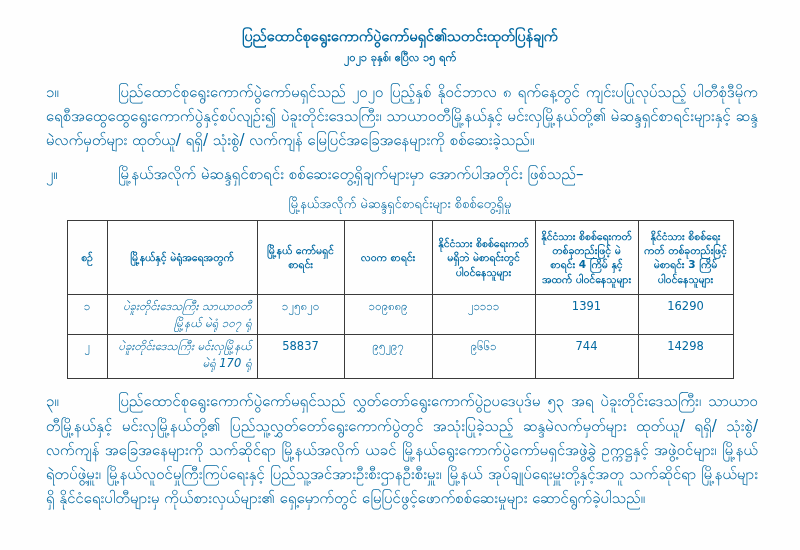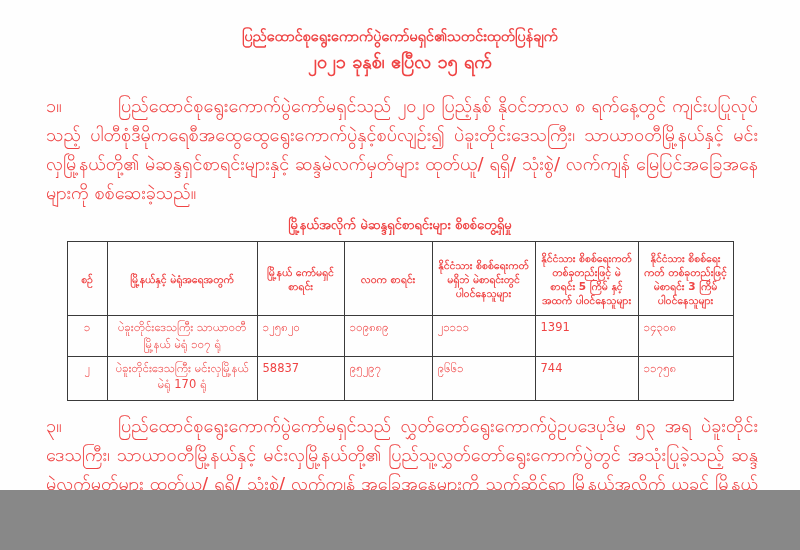--- a/index.html
+++ b/index.html
@@ -1,51 +1,51 @@
 <!DOCTYPE html>
 <html><head>
 <meta charset="utf-8">
 <style>
   html, body { margin: 0; padding: 0; background: #888; }
   .page {
-    width: 800px; height: 490px;
+    width: 800px; height: 550px;
     margin: 0 auto;
     background: #fefefe;
-    color: #ef4444;
+    color: #0369a1;
     font-family: "DejaVu Sans", "Liberation Sans", sans-serif;
     overflow: hidden;
     box-sizing: border-box;
     padding-top: 26px;
   }
   .doc-title {
     text-align: center;
     font-weight: bold;
     font-size: 14.5px;
     margin: 0 60px 2px 60px;
     line-height: 1.5;
   }
   .doc-date {
     text-align: center;
     font-weight: bold;
-    font-size: 18px;
+    font-size: 11px;
     margin: 0 0 14px 0;
   }
   .para {
     text-align: justify;
-    font-size: 18px;
+    font-size: 15px;
     line-height: 1.62;
     margin: 0 42px 9px 46px;
   }
   .pnum {
     display: inline-block;
     min-width: 72px;
   }
   .tbl-caption {
     text-align: center;
-    font-weight: bold;
+    font-weight: normal;
     font-size: 13px;
     margin: 4px 0 6px 0;
   }
   table.data {
     border-collapse: collapse;
     margin: 0 auto 10px auto;
     table-layout: fixed;
     width: 666px;
   }
   table.data th, table.data td {
@@ -60,83 +60,84 @@
     vertical-align: middle;
     line-height: 1.35;
     height: 74px;
   }
   table.data td {
     font-size: 11.5px;
     vertical-align: top;
     line-height: 1.45;
   }
   td.c-no   { text-align: center; }
-  td.c-town { text-align: center; }
-  td.c-num  { text-align: left; }
+  td.c-town { text-align: right; font-style: italic; }
+  td.c-num  { text-align: center; }
   .col-no   { width: 40px; }
   .col-town { width: 150px; }
   .col-comm { width: 87px; }
   .col-imm  { width: 88px; }
   .col-n1   { width: 103px; }
   .col-n2   { width: 103px; }
   .col-n3   { width: 95px; }
   tr.datarow-1 td { height: 40px; }
   tr.datarow-2 td { height: 44px; }
 </style>
 </head>
 <body>
 
 <div class="page">
 
   <div class="doc-title">ပြည်ထောင်စုရွေးကောက်ပွဲကော်မရှင်၏သတင်းထုတ်ပြန်ချက်</div>
   <div class="doc-date">၂၀၂၁ ခုနှစ်၊ ဧပြီလ ၁၅ ရက်</div>
 
   <div class="para"><span class="pnum">၁။</span><span>ပြည်ထောင်စုရွေးကောက်ပွဲကော်မရှင်သည် ၂၀၂၀ ပြည့်နှစ် နိုဝင်ဘာလ ၈ ရက်နေ့တွင် ကျင်းပပြုလုပ်သည့် ပါတီစုံဒီမိုကရေစီအထွေထွေရွေးကောက်ပွဲနှင့်စပ်လျဉ်း၍ ပဲခူးတိုင်းဒေသကြီး၊ သာယာဝတီမြို့နယ်နှင့် မင်းလှမြို့နယ်တို့၏ မဲဆန္ဒရှင်စာရင်းများနှင့် ဆန္ဒမဲလက်မှတ်များ ထုတ်ယူ/ ရရှိ/ သုံးစွဲ/ လက်ကျန် မြေပြင်အခြေအနေများကို စစ်ဆေးခဲ့သည်။</span></div>
 
+  <div class="para"><span class="pnum">၂။</span><span>မြို့နယ်အလိုက် မဲဆန္ဒရှင်စာရင်း စစ်ဆေးတွေ့ရှိချက်များမှာ အောက်ပါအတိုင်း ဖြစ်သည်–</span></div>
 
   <div class="tbl-caption">မြို့နယ်အလိုက် မဲဆန္ဒရှင်စာရင်းများ စိစစ်တွေ့ရှိမှု</div>
 
   <table class="data">
     <colgroup>
       <col class="col-no">
         <col class="col-town">
         <col class="col-comm">
         <col class="col-imm">
         <col class="col-n1">
         <col class="col-n2">
         <col class="col-n3">
     </colgroup>
     <thead>
       <tr>
         <th>စဉ်</th>
         <th>မြို့နယ်နှင့် မဲရုံအရေအတွက်</th>
         <th>မြို့နယ် ကော်မရှင် စာရင်း</th>
         <th>လဝက စာရင်း</th>
         <th>နိုင်ငံသား စိစစ်ရေးကတ် မရှိဘဲ မဲစာရင်းတွင် ပါဝင်နေသူများ</th>
-        <th>နိုင်ငံသား စိစစ်ရေးကတ် တစ်ခုတည်းဖြင့် မဲစာရင်း 5 ကြိမ် နှင့် အထက် ပါဝင်နေသူများ</th>
+        <th>နိုင်ငံသား စိစစ်ရေးကတ် တစ်ခုတည်းဖြင့် မဲစာရင်း 4 ကြိမ် နှင့် အထက် ပါဝင်နေသူများ</th>
         <th>နိုင်ငံသား စိစစ်ရေးကတ် တစ်ခုတည်းဖြင့် မဲစာရင်း 3 ကြိမ် ပါဝင်နေသူများ</th>
       </tr>
     </thead>
     <tbody>
       <tr class="datarow-1">
         <td class="c-no">၁</td>
         <td class="c-town">ပဲခူးတိုင်းဒေသကြီး သာယာဝတီမြို့နယ် မဲရုံ ၁၀၇ ရုံ</td>
         <td class="c-num">၁၂၅၈၂၀</td>
         <td class="c-num">၁၀၉၈၈၉</td>
         <td class="c-num">၂၁၁၁၁</td>
         <td class="c-num">1391</td>
-        <td class="c-num">၁၄၃၀၈</td>
+        <td class="c-num">16290</td>
       </tr>
       <tr class="datarow-2">
         <td class="c-no">၂</td>
         <td class="c-town">ပဲခူးတိုင်းဒေသကြီး မင်းလှမြို့နယ် မဲရုံ 170 ရုံ</td>
         <td class="c-num">58837</td>
         <td class="c-num">၉၅၂၉၇</td>
         <td class="c-num">၉၆၆၁</td>
         <td class="c-num">744</td>
-        <td class="c-num">၁၁၇၅၈</td>
+        <td class="c-num">14298</td>
       </tr>
     </tbody>
   </table>
 
   <div class="para"><span class="pnum">၃။</span><span>ပြည်ထောင်စုရွေးကောက်ပွဲကော်မရှင်သည် လွှတ်တော်ရွေးကောက်ပွဲဥပဒေပုဒ်မ ၅၃ အရ ပဲခူးတိုင်းဒေသကြီး၊ သာယာဝတီမြို့နယ်နှင့် မင်းလှမြို့နယ်တို့၏ ပြည်သူ့လွှတ်တော်ရွေးကောက်ပွဲတွင် အသုံးပြုခဲ့သည့် ဆန္ဒမဲလက်မှတ်များ ထုတ်ယူ/ ရရှိ/ သုံးစွဲ/ လက်ကျန် အခြေအနေများကို သက်ဆိုင်ရာ မြို့နယ်အလိုက် ယခင် မြို့နယ်ရွေးကောက်ပွဲကော်မရှင်အဖွဲ့ခွဲ ဥက္ကဋ္ဌနှင့် အဖွဲ့ဝင်များ၊ မြို့နယ်ရဲတပ်ဖွဲ့မှူး၊ မြို့နယ်လူဝင်မှုကြီးကြပ်ရေးနှင့် ပြည်သူ့အင်အားဦးစီးဌာနဦးစီးမှူး၊ မြို့နယ် အုပ်ချုပ်ရေးမှူးတို့နှင့်အတူ သက်ဆိုင်ရာ မြို့နယ်များရှိ နိုင်ငံရေးပါတီများမှ ကိုယ်စားလှယ်များ၏ ရှေ့မှောက်တွင် မြေပြင်ဖွင့်ဖောက်စစ်ဆေးမှုများ ဆောင်ရွက်ခဲ့ပါသည်။</span></div>
 
 </div>
 
 </body></html>

